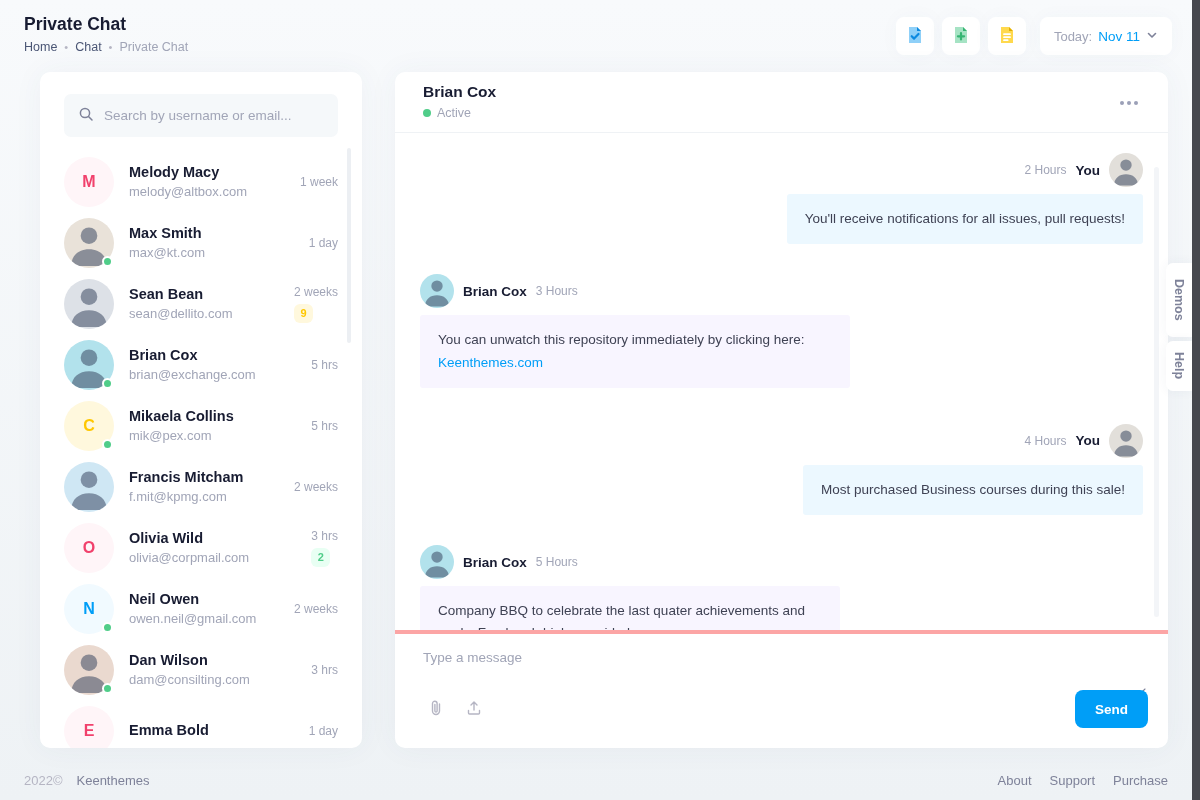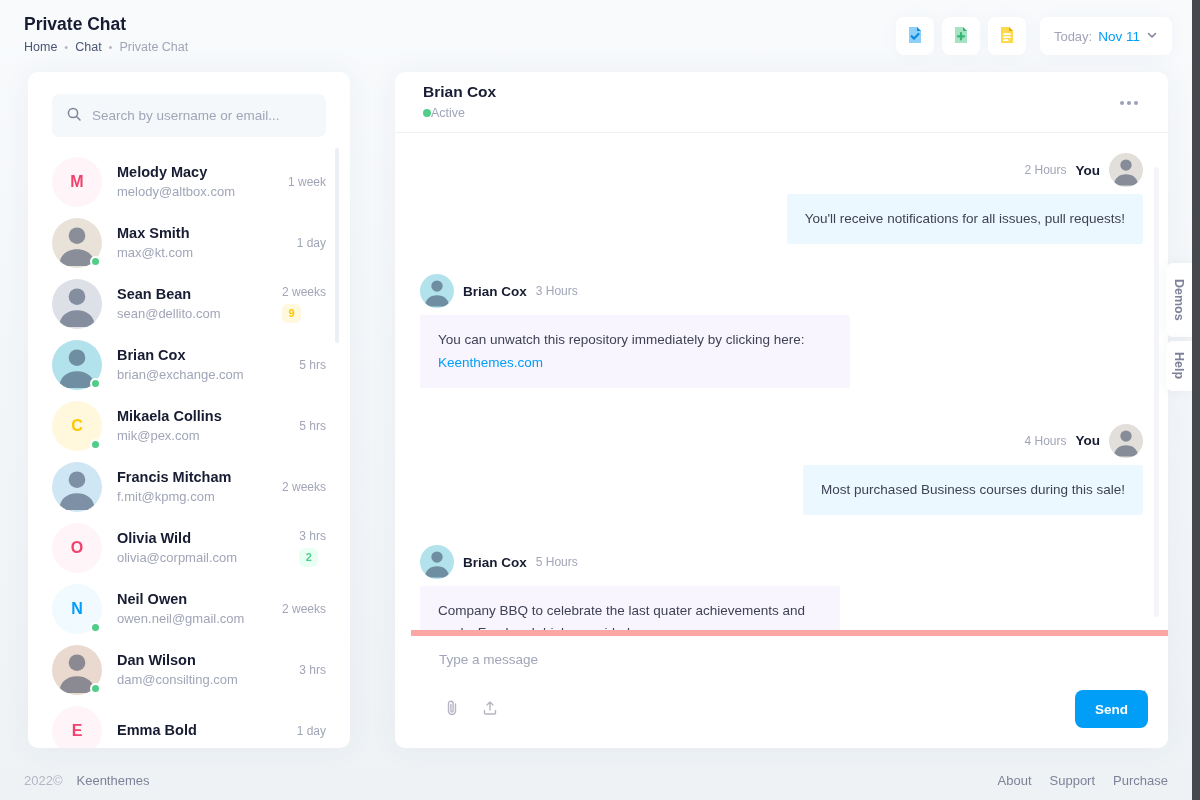--- a/index.html
+++ b/index.html
@@ -15,21 +15,21 @@
   .bc-sep { color:#b5b5c3; font-size:11px; }
 
   .header-right { position:absolute; top:17px; right:28px; display:flex; align-items:center; gap:8px; }
   .icon-btn { width:38px; height:38px; background:#ffffff; border:none; border-radius:8px; display:flex; align-items:center; justify-content:center; cursor:pointer; box-shadow:0 0 20px rgba(76,87,125,.03); }
   .date-btn { height:38px; margin-left:6px; background:#ffffff; border:none; border-radius:8px; display:flex; align-items:center; gap:6px; padding:0 14px; cursor:pointer; box-shadow:0 0 20px rgba(76,87,125,.03); font-family:inherit; }
   .date-label { color:#a1a5b7; font-size:13px; }
   .date-value { color:#009ef7; font-size:13.5px; font-weight:400; }
 
   
   .card { position:absolute; background:#ffffff; border-radius:10px; box-shadow:0 0 30px rgba(56,71,109,.05); }
-  .sidebar-card { left:28px; top:72px; width:322px; height:676px; overflow:hidden; }
+  .sidebar-card { left:40px; top:72px; width:322px; height:676px; overflow:hidden; }
   .chat-card { left:395px; top:72px; width:773px; height:676px; overflow:hidden; }
 
   
   .search-wrap { position:absolute; left:24px; right:24px; top:22px; height:43px; background:#f5f8fa; border-radius:7px; display:flex; align-items:center; padding:0 14px; gap:10px; }
   .search-wrap input { flex:1; border:none; background:transparent; outline:none; font-size:13.5px; color:#5e6278; font-family:inherit; }
   .search-wrap input::placeholder { color:#a1a5b7; }
 
   .contact-list { position:absolute; left:24px; right:24px; top:79px; }
   .contact-row { position:relative; height:61px; display:flex; align-items:center; gap:15px; cursor:pointer; }
   .avatar { position:relative; width:50px; height:50px; border-radius:50%; flex:0 0 50px; display:flex; align-items:center; justify-content:center; font-size:16px; font-weight:700; }
@@ -49,21 +49,21 @@
   .ini-pink { background:#fff5f8; color:#f1416c; }
   .ini-yellow { background:#fff8dd; color:#ffc700; }
   .ini-blue { background:#f1faff; color:#009ef7; }
   .ph { color:rgba(52,65,92,.52); }
   .t-max  { background:#e9e2d9; } .t-sean { background:#dde1e7; } .t-brian { background:#b2e2ec; }
   .t-fran { background:#cfe7f4; } .t-dan  { background:#ead9cf; } .t-you  { background:#e2dfda; }
 
   
   .chat-header { position:absolute; left:0; right:0; top:0; height:61px; border-bottom:1px solid #eff2f5; padding:11px 28px 0; }
   .peer-name { font-size:15.5px; font-weight:700; color:#181c32; }
-  .peer-status { display:flex; align-items:center; margin-top:5px; }
+  .peer-status { display:flex; align-items:center; gap:6px; margin-top:5px; }
   .status-dot { width:8px; height:8px; border-radius:50%; background:#50cd89; }
   .status-text { font-size:12.5px; color:#a1a5b7; }
   .menu-dots { position:absolute; right:26px; top:22px; width:26px; height:18px; display:flex; align-items:center; justify-content:center; gap:3px; cursor:pointer; background:none; border:none; }
   .menu-dots i { width:4px; height:4px; border-radius:50%; background:#9ba0b7; display:block; }
 
   .messages { position:absolute; left:0; right:0; top:62px; bottom:118px; padding:19px 25px 0; overflow:hidden; }
   .msg { display:flex; flex-direction:column; }
   .msg.in { align-items:flex-start; }
   .msg.out { align-items:flex-end; }
   .meta { display:flex; align-items:center; gap:9px; }
@@ -71,21 +71,21 @@
   .meta .avatar-sm svg { width:100%; height:100%; display:block; }
   .meta-name { font-size:13.5px; font-weight:700; color:#181c32; }
   .meta-time { font-size:12px; color:#a1a5b7; }
   .bubble { margin-top:7px; border-radius:3px; padding:14px 18px; font-size:13.5px; font-weight:500; color:#3f4254; line-height:1.65; max-width:430px; }
   .bubble.out { background:#ecf8ff; }
   .bubble.in { background:#f8f5ff; text-align:left; }
   .bubble a { color:#009ef7; text-decoration:none; }
   .gap30 { height:30px; } .gap36 { height:36px; }
   .chat-scroll { position:absolute; right:9px; top:95px; width:5px; height:450px; border-radius:3px; background:#f3f5f8; }
 
-  .composer { position:absolute; left:16px; right:0; bottom:0; height:118px; border-top:6px solid #fca5a5; }
+  .composer { position:absolute; left:0; right:0; bottom:0; height:118px; border-top:4px solid #fca5a5; }
   .composer textarea { position:absolute; left:28px; top:16px; width:690px; height:44px; border:none; outline:none; resize:none; font-family:inherit; font-size:13.5px; color:#5e6278; }
   .composer textarea::placeholder { color:#a1a5b7; }
   .resize-glyph { position:absolute; right:22px; top:48px; }
   .composer-actions { position:absolute; left:28px; right:20px; bottom:20px; display:flex; align-items:center; }
   .tool-btn { background:none; border:none; cursor:pointer; padding:4px; margin-right:12px; display:flex; }
   .send-btn { margin-left:auto; background:#009ef7; color:#fff; border:none; border-radius:8px; font-family:inherit; font-size:13.5px; font-weight:700; padding:0 20px; height:38px; cursor:pointer; }
 
   
   .edge-tab { position:absolute; right:8px; width:26px; background:#fff; border-radius:7px 0 0 7px; box-shadow:0 0 12px rgba(56,71,109,.06); display:flex; align-items:center; justify-content:center; cursor:pointer; writing-mode:vertical-rl; font-size:12.5px; font-weight:600; color:#7e8299; }
   .tab-demos { top:263px; height:74px; }

